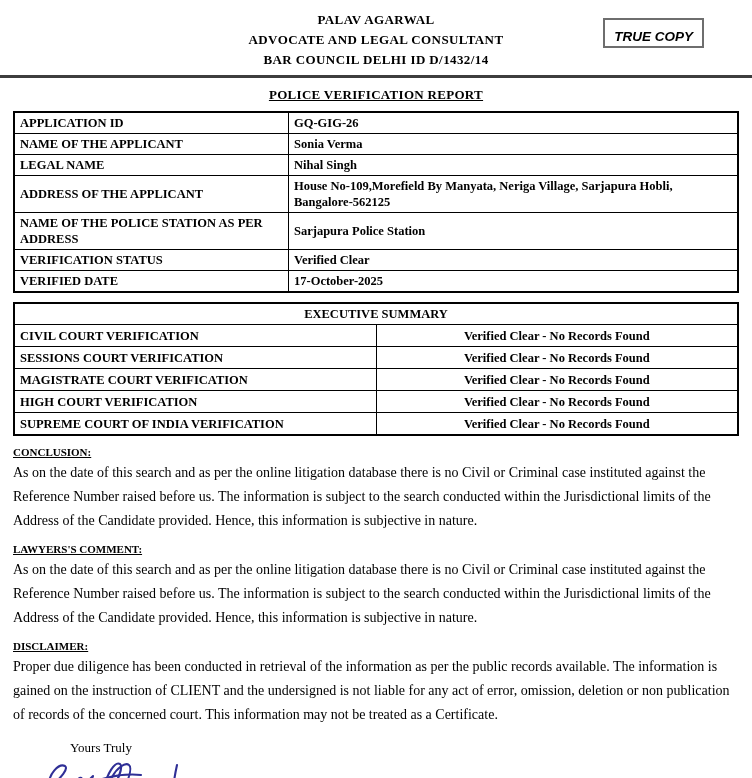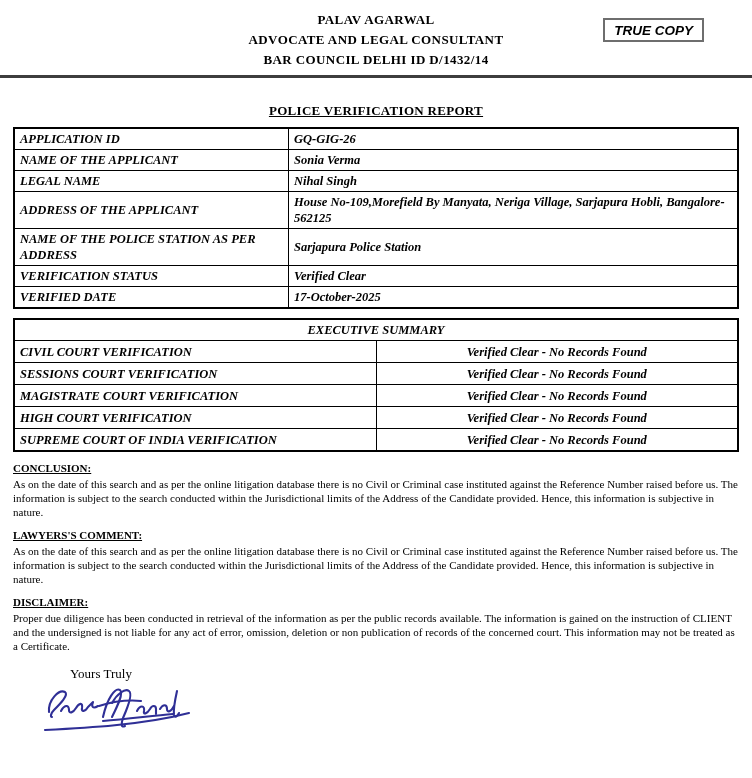--- a/index.html
+++ b/index.html
@@ -20,60 +20,60 @@
     font-weight:bold;
     font-size:13px;
     line-height:20px;
     letter-spacing:0.4px;
   }
   .true-copy {
     position:absolute;
     top:18px; right:48px;
     border:2px solid #6e6e6e;
     background:#fff;
-    padding:3px 9px 2px 9px;
+    padding:9px 9px 2px 9px;
     font-family:"Liberation Sans", sans-serif;
     font-style:italic;
     font-weight:bold;
     font-size:13.5px;
     color:#000;
   }
   .rule { margin-top:5px; height:3px; background:#3d3d3d; }
 
   .report-title {
-    margin:25px 0 8px 0;
+    margin:9px 0 8px 0;
     text-align:center;
     font-weight:bold;
     font-size:13px;
     letter-spacing:0.3px;
     text-decoration:underline;
   }
 
   
   table { width:100%; border-collapse:collapse; table-layout:fixed; }
   table.grid { border:2px solid #000; font-size:12.5px; font-weight:bold; }
-  table.grid td, table.grid th { border:1px solid #000; padding:2px 5px; vertical-align:middle; line-height:1.28;font-style:italic; }
+  table.grid td, table.grid th { border:1px solid #000; padding:2px 5px; vertical-align:middle; line-height:1.28; }
   td.lbl { width:263px; }
   td.val {}
   table.exec { margin-top:9px; }
   table.exec th.exec-title { text-align:center; font-size:12.5px; padding:2px; }
   table.exec td.val { text-align:center; }
   table.exec td { padding:2.5px 5px; }
 
   
   .section { margin-top:10px; }
   .section .sec-heading {
     font-size:11px;
     font-weight:bold;
     text-decoration:underline;
     margin:0 0 3px 0;
   }
   .section .sec-body {
-    font-size:11px;
-    line-height:14px;
+    font-size:14px;
+    line-height:24px;
     margin:0;
   }
 
   
   .closing { margin:13px 0 0 57px; font-size:13px; }
   .sig-svg { display:block; margin:2px 0 0 26px; }
 </style>
 </head>
 <body>
 

